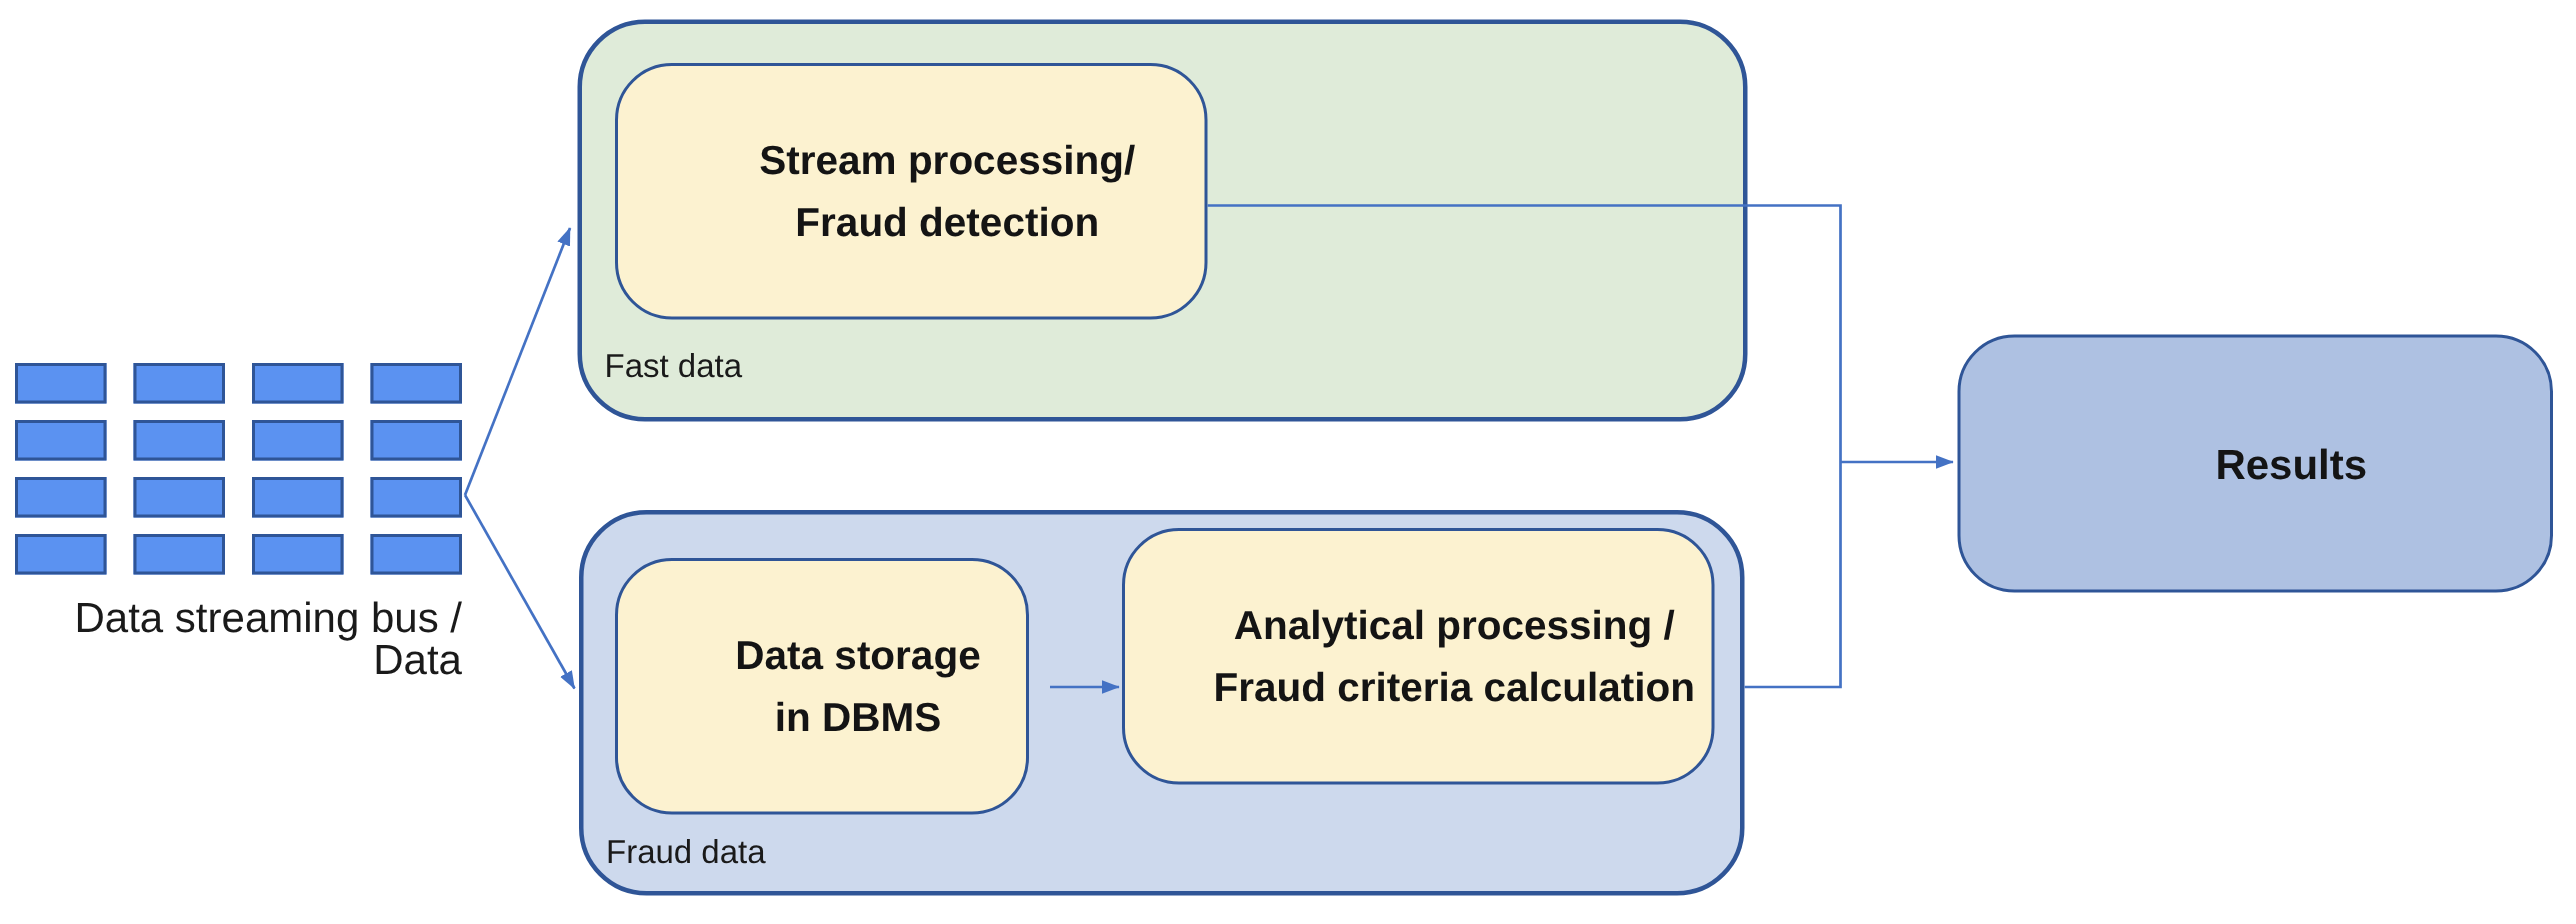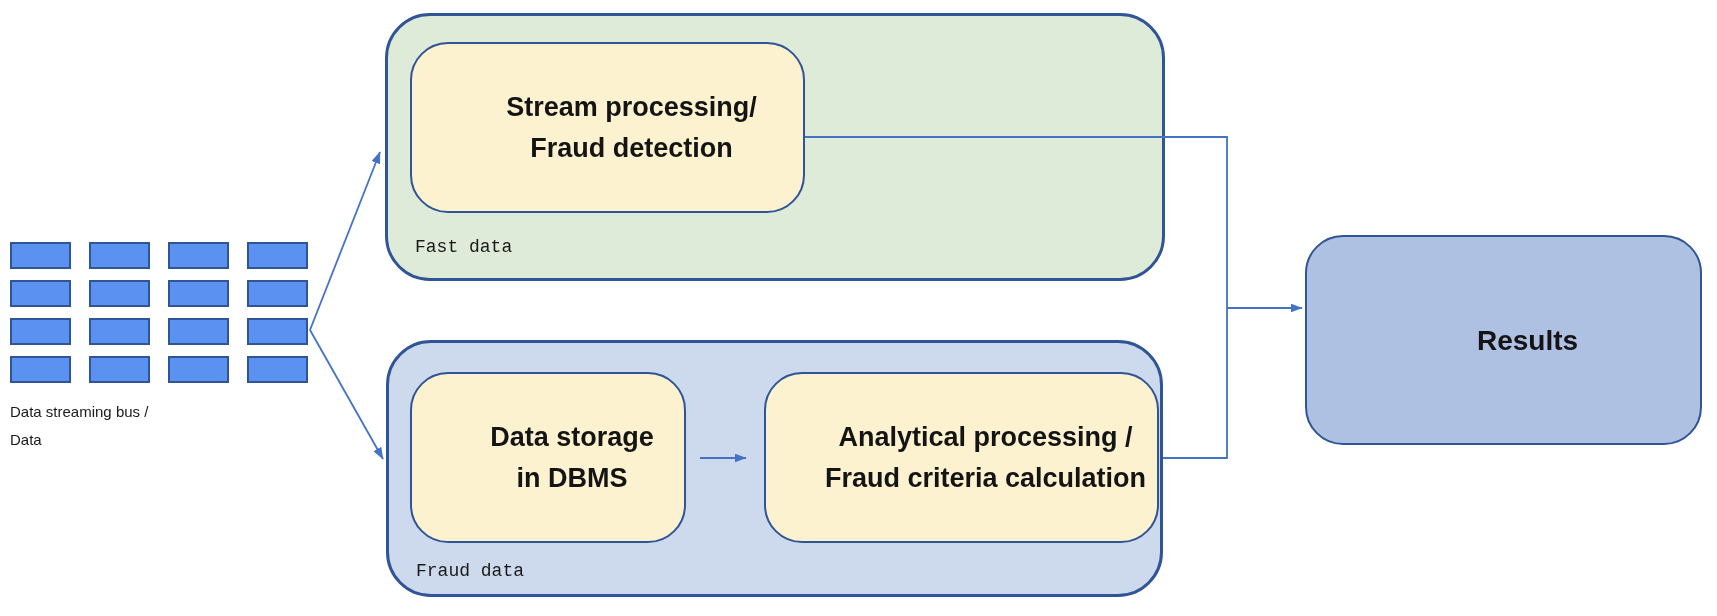--- a/index.html
+++ b/index.html
@@ -35,22 +35,22 @@
   }
   .packet {
     width: 61px; height: 27px;
     background: var(--packet-fill);
     border: 2.5px solid var(--node-border);
   }
   .source-label {
     position: absolute;
     left: 10px; top: 398px;
     width: 298px;
-    text-align: left;
-    font-size: 15px;
+    text-align: right;
+    font-size: 28px;
     line-height: 28px;
     white-space: pre-line;
     color: var(--text);
   }
   
   .lane {
     position: absolute;
     border: 3px solid var(--node-border);
     border-radius: 45px;
   }
@@ -59,25 +59,24 @@
     width: 780px; height: 268px;
     background: var(--fast-fill);
   }
   .lane-slow {
     left: 386px; top: 340px;
     width: 777px; height: 257px;
     background: var(--slow-fill);
   }
   .lane-label {
     position: absolute;
-    left: 27px;
-    font-size: 18px;
+    left: 15px;
+    font-size: 22px;
     color: var(--text);
     white-space: nowrap;
-    font-family: Liberation Mono, monospace;
   }
   .lane-fast .lane-label { bottom: 21px; }
   .lane-slow .lane-label { bottom: 13px; }
   
   .node {
     position: absolute;
     background: var(--process-fill);
     border: 2.5px solid var(--node-border);
     border-radius: 38px;
     display: flex;
@@ -86,27 +85,26 @@
     text-align: center;
     font-weight: bold;
     font-size: 27px;
     line-height: 41px;
     white-space: pre-line;
     color: #141414;
     padding-left: 48px;
   }
   .node-stream   { left: 410px; top: 42px;  width: 395px; height: 171px; }
   .node-storage  { left: 410px; top: 372px; width: 276px; height: 171px; }
-  .node-analytic { left: 748px; top: 372px; width: 395px; height: 171px; margin-left: 16px; }
+  .node-analytic { left: 748px; top: 352px; width: 395px; height: 171px; }
   .node-results {
     left: 1305px; top: 223px;
-    width: 397px; height: 210px;
+    width: 397px; height: 172px;
     background: var(--results-fill);
     font-size: 28px;
-    margin-top: 12px;
   }
   
   svg.connectors {
     position: absolute;
     left: 0; top: 0;
     width: 1717px; height: 616px;
     pointer-events: none;
   }
   svg.connectors .wire {
     stroke: var(--connector);

